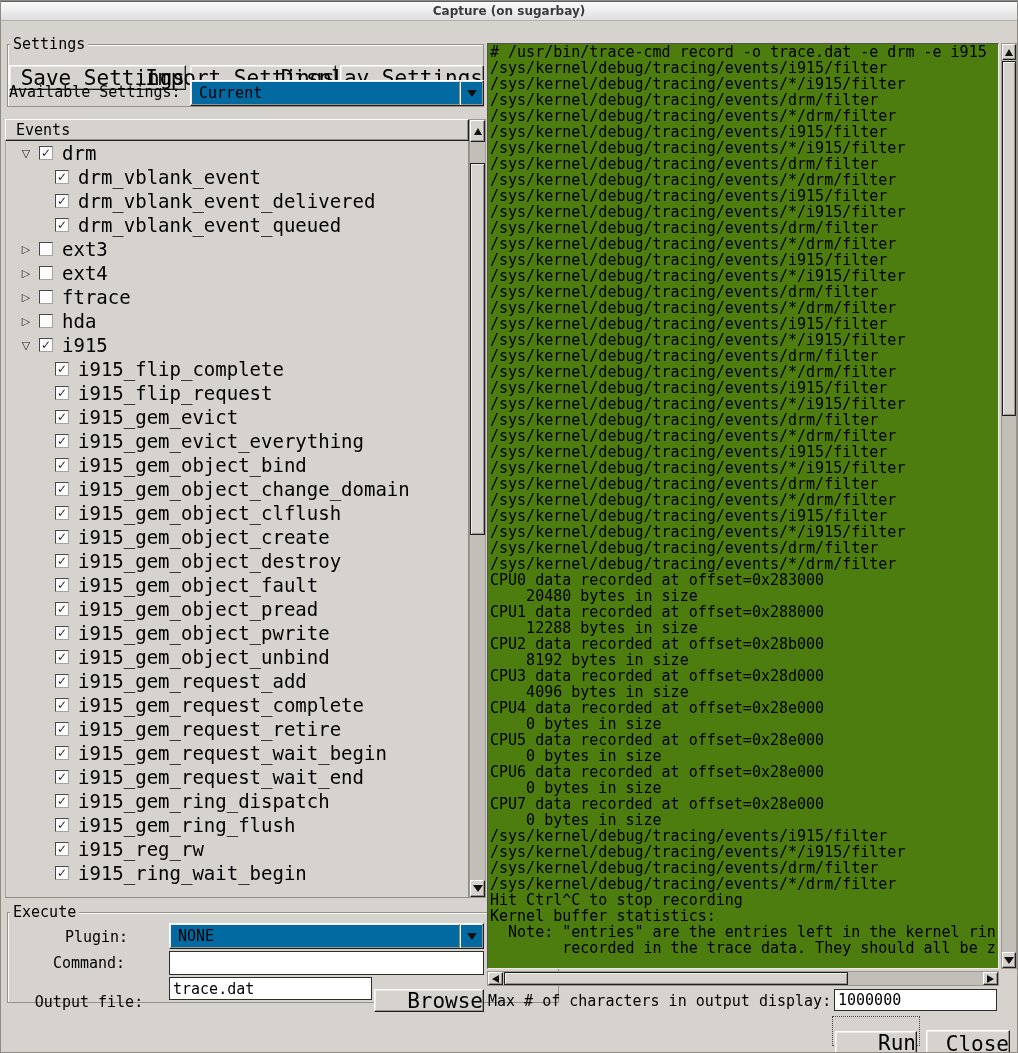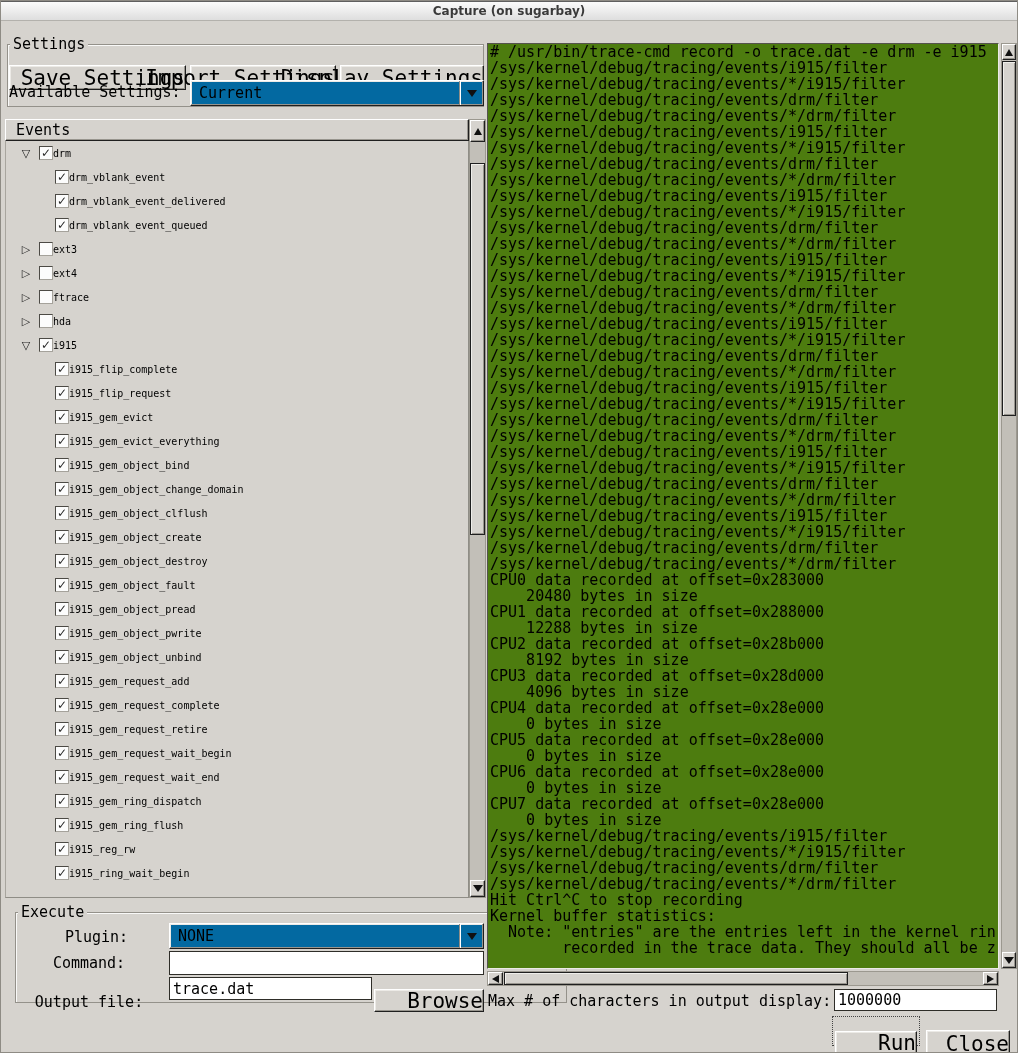--- a/index.html
+++ b/index.html
@@ -69,21 +69,21 @@
   .ev-row { height:24px; display:flex; align-items:center; }
   .expander { width:14px; margin-left:13px; font-family:"DejaVu Sans", sans-serif; font-size:11px; color:#222; text-align:center; }
   .ev-row.lvl1 .cb { margin-left:49px; }
   .ev-row.lvl0 .cb { margin-left:6px; }
   .cb {
     width:14px; height:14px; background:#fcfcfc;
     border:1px solid; border-color:#4c4a45 #a5a29b #a5a29b #4c4a45;
     font-family:"DejaVu Sans", sans-serif; font-size:12px; line-height:12px;
     color:#2a2a2a; text-align:center;
   }
-  .ev-label { font-size:10px; }
+  .ev-label { margin-left:9px; font-size:19px; }
   
   .sb-v, .sb-h { position:absolute; background:#c2bfb8; border:1px solid #9b988f; }
   .sb-thumb {
     position:absolute; background:#d6d3ce; border:1px solid #1f1f1f;
     box-shadow:inset 1px 1px 0 #efeeea, inset -1px -1px 0 #98958e;
   }
   .sb-btn {
     position:absolute; background:#d6d3ce;
     border:1px solid; border-color:#ffffff #1f1f1f #1f1f1f #ffffff;
     box-shadow:inset -1px -1px 0 #98958e;
@@ -274,21 +274,21 @@
   <div class="sb-v" style="left:468px; top:118px; width:17px; height:779px;">
     <div class="sb-btn" style="left:0; top:0; width:15px; height:22px;">
         <span class="tri-up"></span>
       </div>
     <div class="sb-thumb" style="left:0; top:43px; width:15px; height:372px;"></div>
     <div class="sb-btn" style="left:0; bottom:0; width:15px; height:17px;">
         <span class="tri-down"></span>
       </div>
   </div>
 
-  <div class="frame" style="left:14px; top:911px; width:552px; height:91px;">
+  <div class="frame" style="left:6px; top:911px; width:552px; height:91px;">
     <span class="frame-label">Execute</span>
   </div>
   <div class="static-label" style="left:8px; top:927px; width:160px; text-align:center;padding-left:15px;">Plugin:</div>
   <div class="combo" style="left:168px; top:922px; width:315px; height:26px;">
     <span class="combo-text">NONE</span>
     <span class="combo-arrow-box">
         <span class="tri-down"></span>
       </span>
   </div>
   <div class="static-label" style="left:8px; top:953px; width:160px; text-align:center;">Command:</div>

